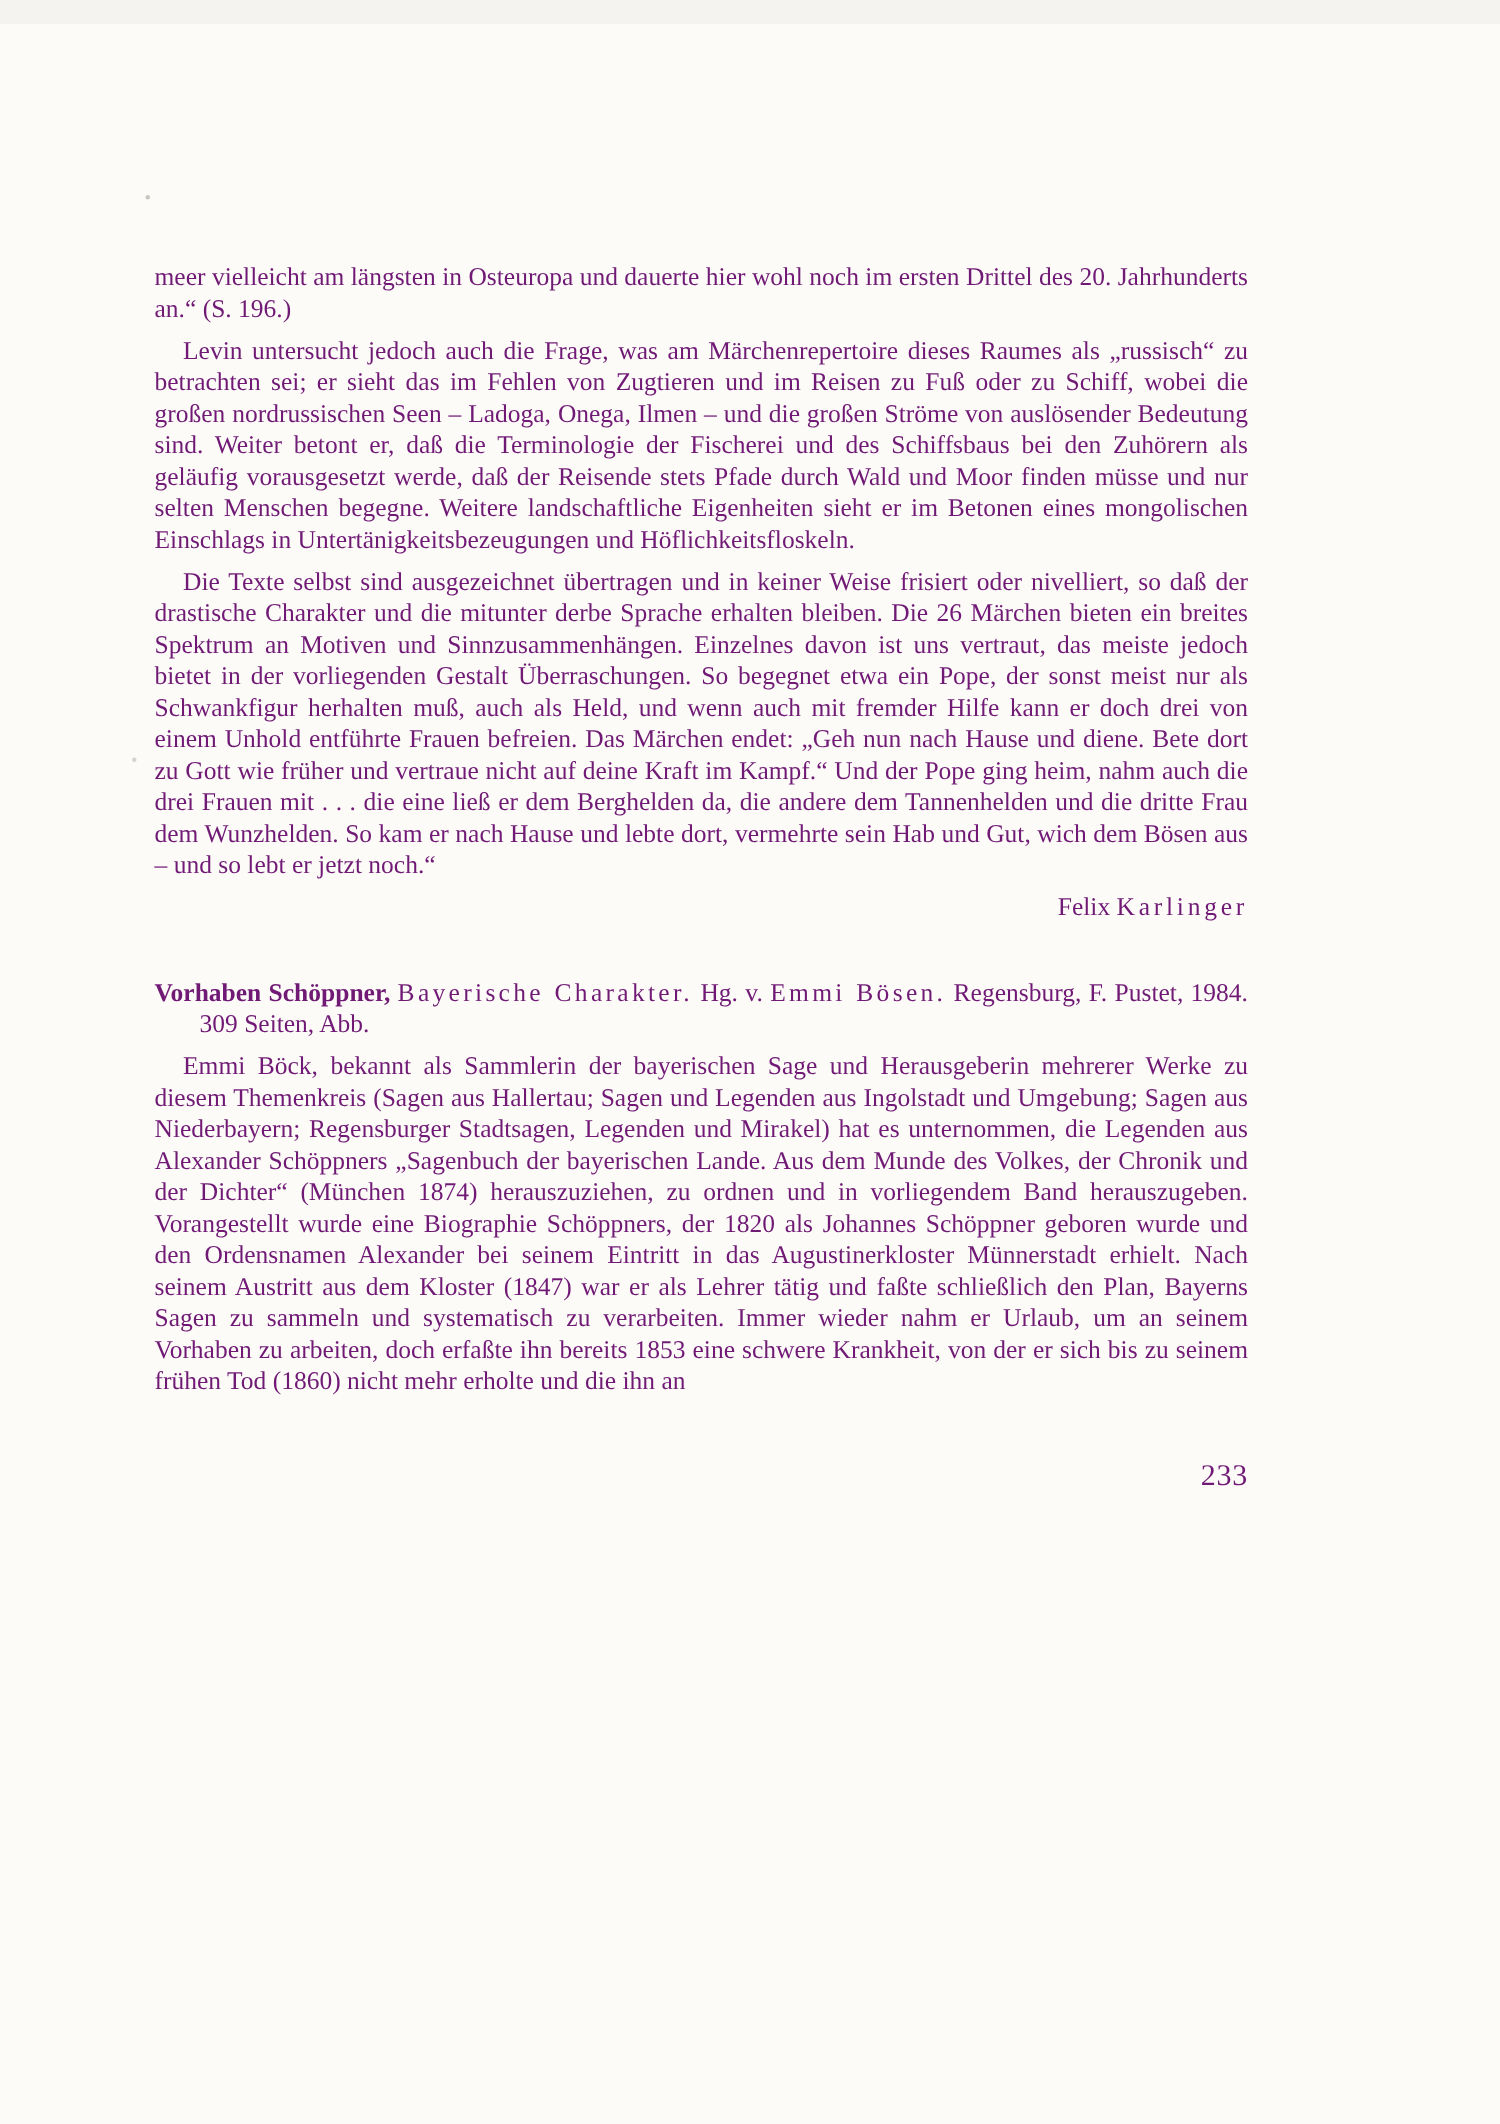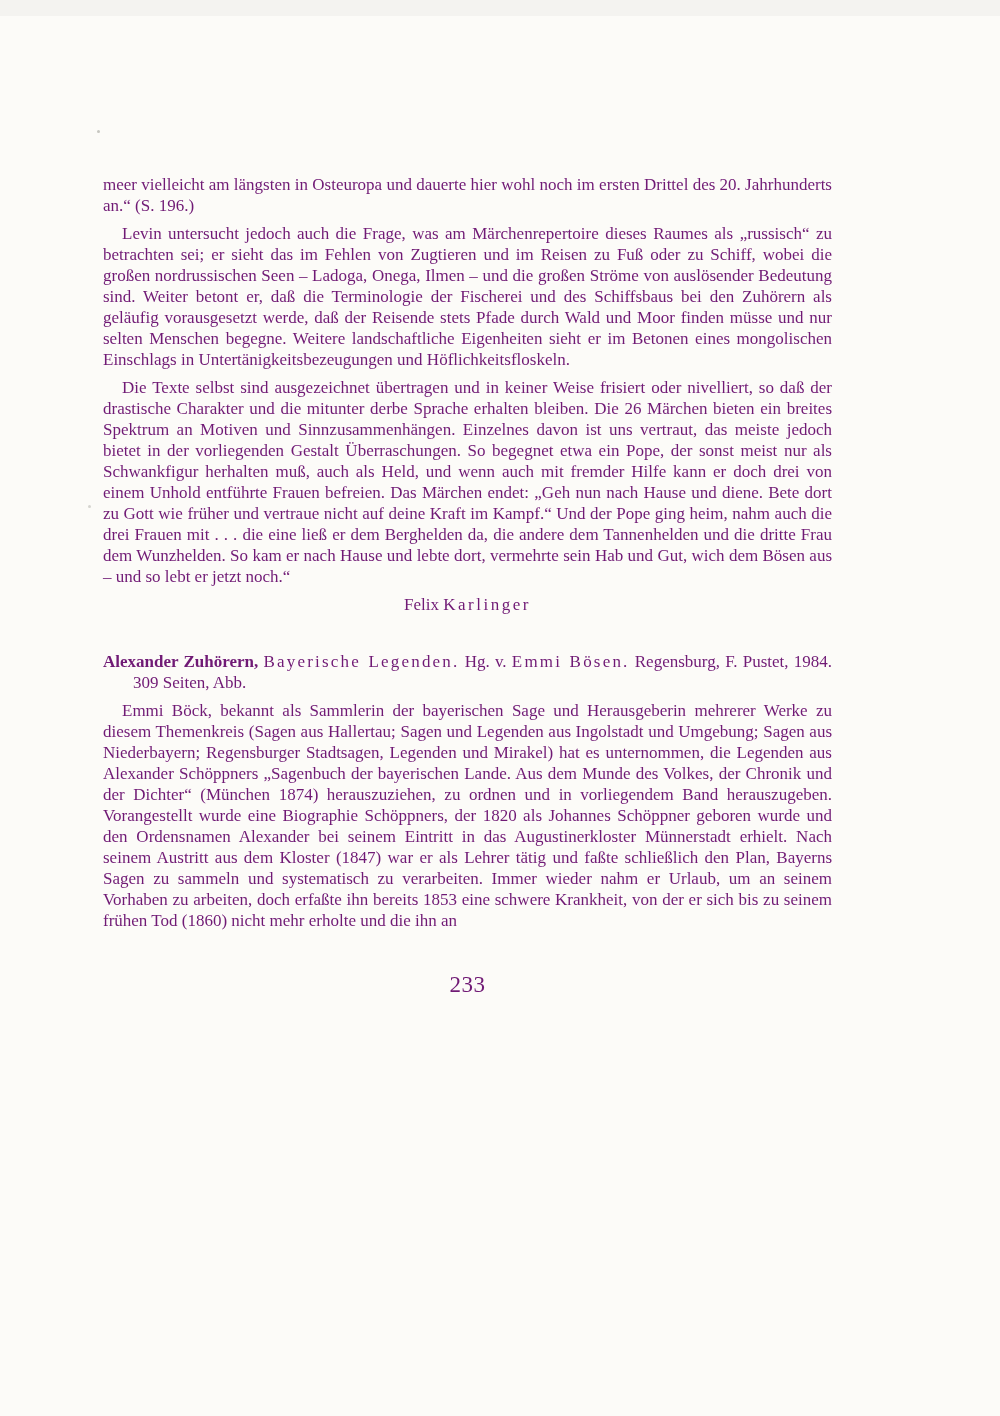--- a/index.html
+++ b/index.html
@@ -29,40 +29,40 @@
     text-align: justify;
     hyphens: auto;
     -webkit-hyphens: auto;
   }
 
   .text-block p { margin: 0 0 7px 0; }
 
   .indent { text-indent: 19px; }
 
   .signature {
-    text-align: center;
+    text-align: right;
     margin-top: 1px;
     margin-bottom: 0;
   }
   .sig-last { letter-spacing: 2.5px; }
 
   .review-2 { margin-top: 36px; }
 
   .book-heading {
     padding-left: 30px;
     text-indent: -30px;
     margin-bottom: 9px;
   }
   .book-heading .author { font-weight: bold; }
   .spaced { letter-spacing: 2.2px; }
 
   .page-number {
-    text-align: center;
+    text-align: right;
     margin-top: 43px;
-    font-size: 23px;
+    font-size: 20px;
     letter-spacing: 0.5px;
   }
 
   
   .speck {
     position: absolute;
     background: #9a9a94;
     border-radius: 50%;
   }
   .speck-1 { left: 97px; top: 114px; width: 3px; height: 3px; opacity: .55; }
@@ -79,20 +79,20 @@
   <div class="text-block">
 
     <section>
       <p class="noindent">meer vielleicht am längsten in Osteuropa und dauerte hier wohl noch im ersten Drittel des 20. Jahrhunderts an.“ (S. 196.)</p>
       <p class="indent">Levin untersucht jedoch auch die Frage, was am Märchenrepertoire dieses Raumes als „russisch“ zu betrachten sei; er sieht das im Fehlen von Zugtieren und im Reisen zu Fuß oder zu Schiff, wobei die großen nordrussischen Seen – Ladoga, Onega, Ilmen – und die großen Ströme von auslösender Bedeutung sind. Weiter betont er, daß die Terminologie der Fischerei und des Schiffsbaus bei den Zuhörern als geläufig vorausgesetzt werde, daß der Reisende stets Pfade durch Wald und Moor finden müsse und nur selten Menschen begegne. Weitere landschaftliche Eigenheiten sieht er im Betonen eines mongolischen Einschlags in Untertänigkeitsbezeugungen und Höflichkeitsfloskeln.</p>
       <p class="indent">Die Texte selbst sind ausgezeichnet übertragen und in keiner Weise frisiert oder nivelliert, so daß der drastische Charakter und die mitunter derbe Sprache erhalten bleiben. Die 26 Märchen bieten ein breites Spektrum an Motiven und Sinnzusammenhängen. Einzelnes davon ist uns vertraut, das meiste jedoch bietet in der vorliegenden Gestalt Überraschungen. So begegnet etwa ein Pope, der sonst meist nur als Schwankfigur herhalten muß, auch als Held, und wenn auch mit fremder Hilfe kann er doch drei von einem Unhold entführte Frauen befreien. Das Märchen endet: „Geh nun nach Hause und diene. Bete dort zu Gott wie früher und vertraue nicht auf deine Kraft im Kampf.“ Und der Pope ging heim, nahm auch die drei Frauen mit . . . die eine ließ er dem Berghelden da, die andere dem Tannenhelden und die dritte Frau dem Wunzhelden. So kam er nach Hause und lebte dort, vermehrte sein Hab und Gut, wich dem Bösen aus – und so lebt er jetzt noch.“</p>
       <p class="signature"><span>Felix</span> <span class="sig-last">Karlinger</span></p>
     </section>
 
     <section class="review-2">
-      <p class="book-heading"><span class="author">Alexander Zuhörern,</span> <span class="spaced">Bayerische Legenden.</span> <span>Hg. v.</span> <span class="spaced">Emmi Bösen.</span> <span>Regensburg, F. Pustet, 1984. 309 Seiten, Abb.</span></p>
+      <p class="book-heading"><span class="author">Vorhaben Schöppner,</span> <span class="spaced">Bayerische Charakter.</span> <span>Hg. v.</span> <span class="spaced">Emmi Bösen.</span> <span>Regensburg, F. Pustet, 1984. 309 Seiten, Abb.</span></p>
       <p class="indent">Emmi Böck, bekannt als Sammlerin der bayerischen Sage und Herausgeberin mehrerer Werke zu diesem Themenkreis (Sagen aus Hallertau; Sagen und Legenden aus Ingolstadt und Umgebung; Sagen aus Niederbayern; Regensburger Stadtsagen, Legenden und Mirakel) hat es unternommen, die Legenden aus Alexander Schöppners „Sagenbuch der bayerischen Lande. Aus dem Munde des Volkes, der Chronik und der Dichter“ (München 1874) herauszuziehen, zu ordnen und in vorliegendem Band herauszugeben. Vorangestellt wurde eine Biographie Schöppners, der 1820 als Johannes Schöppner geboren wurde und den Ordensnamen Alexander bei seinem Eintritt in das Augustinerkloster Münnerstadt erhielt. Nach seinem Austritt aus dem Kloster (1847) war er als Lehrer tätig und faßte schließlich den Plan, Bayerns Sagen zu sammeln und systematisch zu verarbeiten. Immer wieder nahm er Urlaub, um an seinem Vorhaben zu arbeiten, doch erfaßte ihn bereits 1853 eine schwere Krankheit, von der er sich bis zu seinem frühen Tod (1860) nicht mehr erholte und die ihn an</p>
     </section>
 
     <div class="page-number">233</div>
 
   </div>
 </div>
 
 </body></html>

